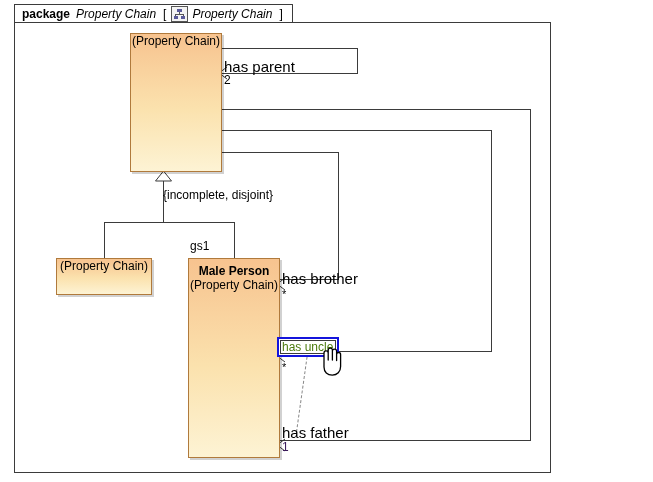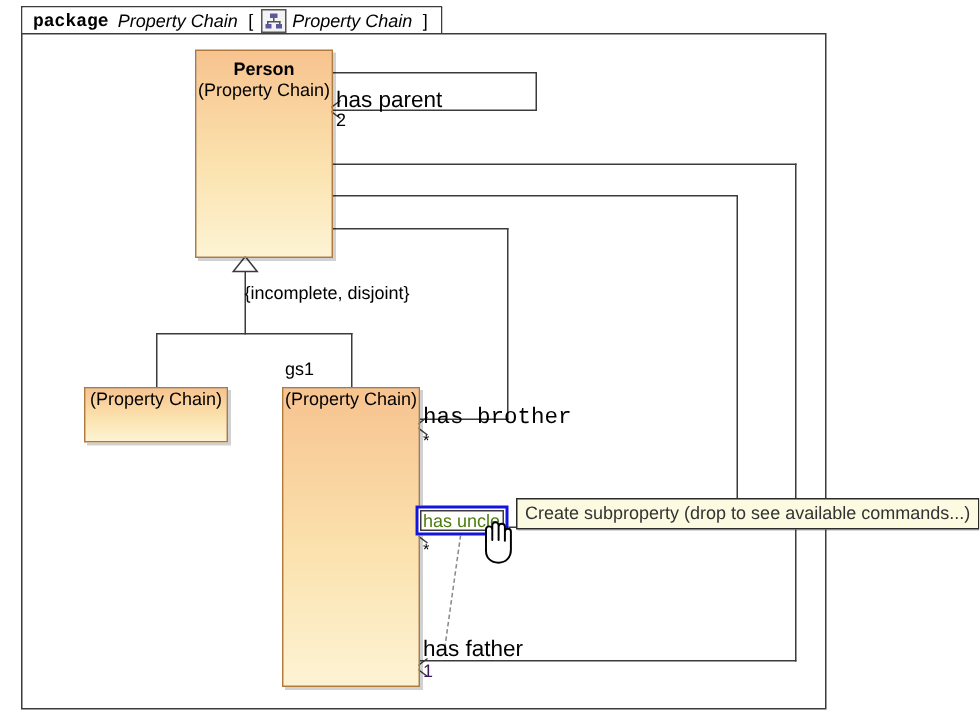--- a/index.html
+++ b/index.html
@@ -43,21 +43,20 @@
     padding: 0 6px 0 7px;
     white-space: nowrap;
     font-size: 12px;
     color: #000;
     border-top-right-radius: 1px;
   }
   .pkg-tab .kw {
     font-weight: bold;
     margin-right: 6px;
     font-size: 12px;
-    font-family: Liberation Mono, monospace;
   }
   .pkg-tab .nm { margin-right: 4px; font-style: italic; }
   .pkg-tab .brk { margin: 0 3px; }
   .diag-icon {
     width: 15px;
     height: 14px;
     border: 1px solid #555;
     background: #f4f4f4;
     position: relative;
     margin: 0 4px 0 2px;
@@ -243,49 +242,48 @@
   <div class="ln v" style="left:234px; top:222px; height:36px;"></div>
 
   <svg class="arrow" style="left:155px; top:171px; width:17px; height:11px;">
     <polygon points="8.5,0 0.5,10 16.5,10" fill="#ffffff" stroke="#3b3b3b" stroke-width="1"></polygon>
   </svg>
 
   <div class="genlbl" style="left:163px; top:188px;">{incomplete, disjoint}</div>
   <div class="genlbl" style="left:190px; top:203px;margin-top:36px;">gs1</div>
 
   <div class="cls" style="left:130px; top:33px; width:92px; height:139px;">
-    <div class="cname">Person</div>
     <div class="cpkg">(Property Chain)</div>
   </div>
 
   <div class="cls" style="left:56px; top:258px; width:96px; height:37px;">
     <div class="cpkg">(Property Chain)</div>
   </div>
 
   <div class="cls" style="left:188px; top:258px; width:92px; height:200px;">
+    <div class="cname">Male Person</div>
     <div class="cpkg">(Property Chain)</div>
   </div>
 
   <div class="lbl" style="left:224px; top:60px;">has parent</div>
   <div class="mult" style="left:224px; top:74px;">2</div>
 
-  <div class="lbl" style="left:282px; top:272px;font-family:Liberation Mono, monospace;">has brother</div>
+  <div class="lbl" style="left:282px; top:272px;">has brother</div>
   <div class="mult" style="left:282px; top:288px; font-size:11px;">*</div>
 
   <div class="mult" style="left:282px; top:361px; font-size:11px;">*</div>
 
   <div class="lbl" style="left:282px; top:426px;">has father</div>
   <div class="mult" style="left:282px; top:441px; color:#3a1a5a;">1</div>
 
   <div class="sel-box" style="left:277px; top:337px; width:62px; height:20px;">
     <div class="inner"></div>
     <div class="txt">has uncle</div>
   </div>
 
-  <div class="tooltip" style="left:344px; top:332px;">Create subproperty (drop to see available commands...)</div>
 
   <svg class="cursor" style="left:316px; top:344px; width:30px; height:34px;" viewBox="0 0 30 34">
     <g fill="#ffffff" stroke="#000000" stroke-width="1.3" stroke-linejoin="round">
       <path d="M8 18 L8 9 a2.1 2.1 0 0 1 4.2 0 L12.2 16 L12.2 6.2 a2.1 2.1 0 0 1 4.2 0 L16.4 16
                L16.4 7.2 a2.1 2.1 0 0 1 4.2 0 L20.6 16.5 L20.6 10.5 a2 2 0 0 1 4 0
                L24.6 22.5 c0 5.2 -3.4 8.6 -8.3 8.6 c-5 0 -8.3 -3.1 -8.3 -8
                L8 18 Z"></path>
     </g>
   </svg>
 

